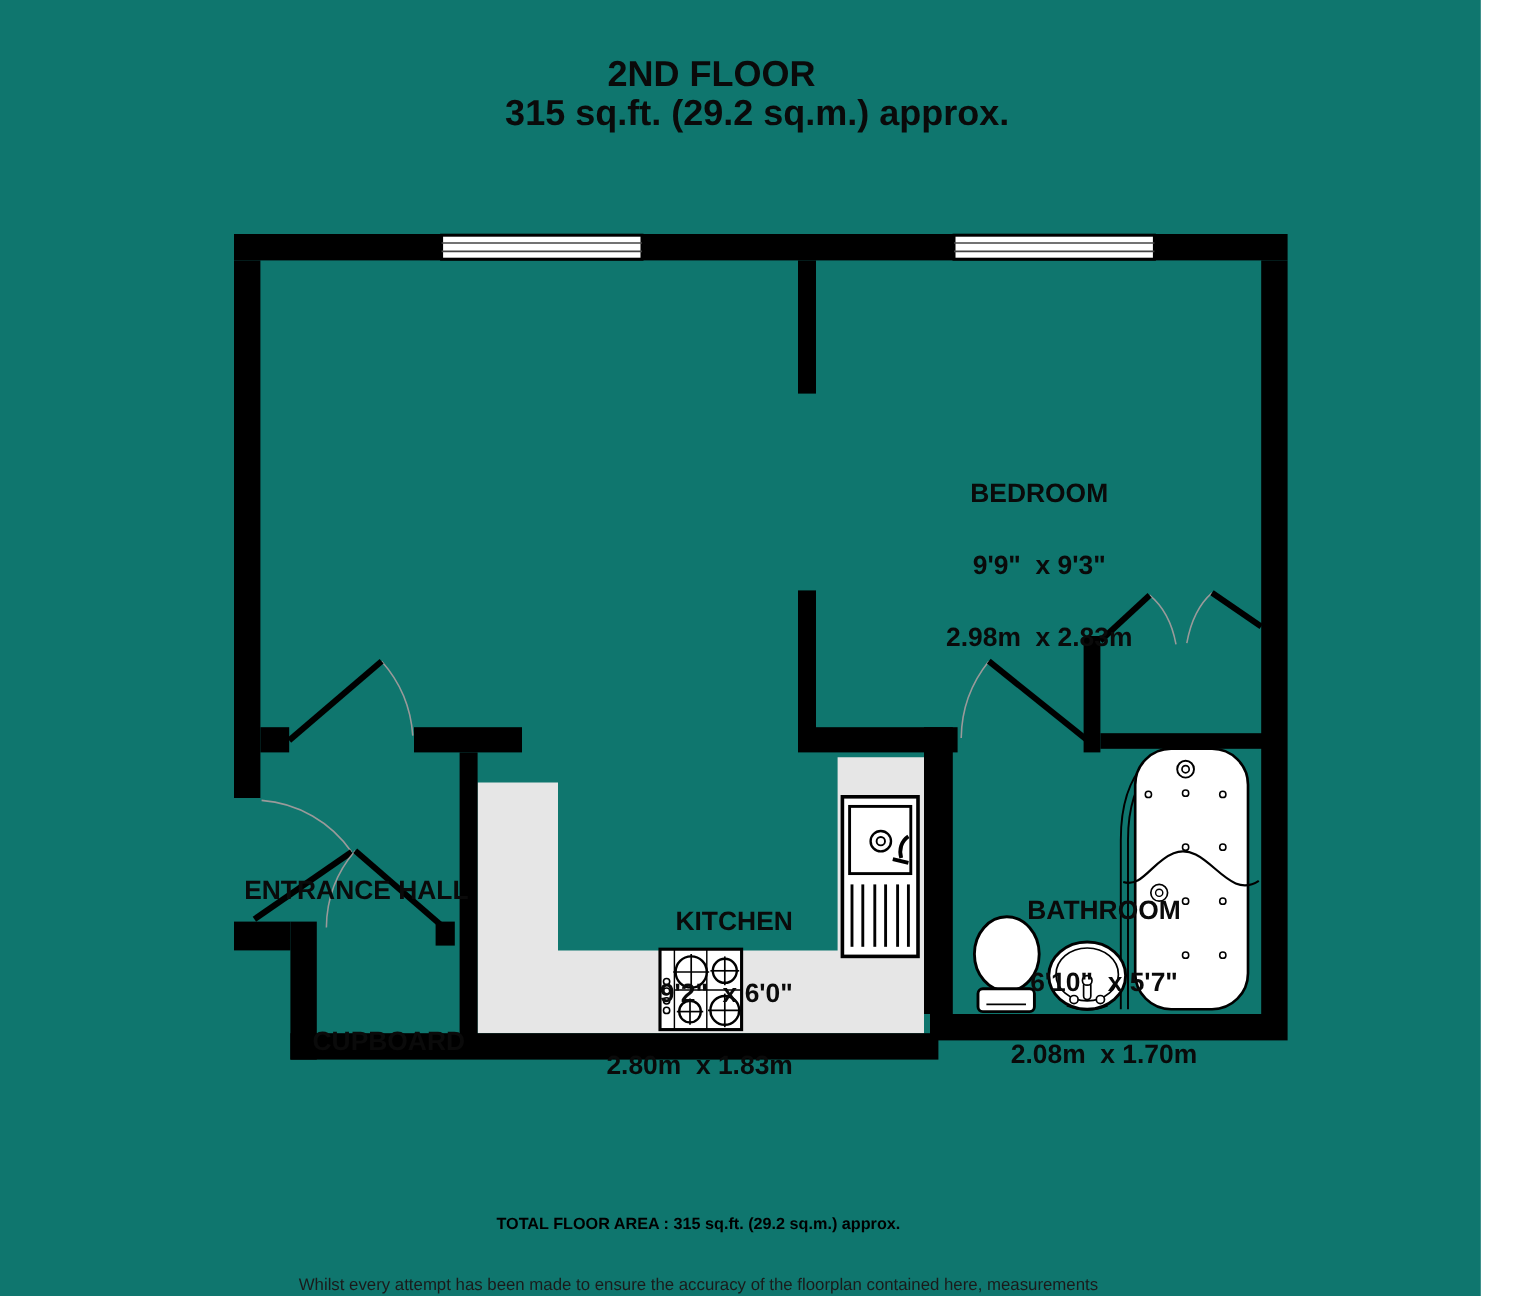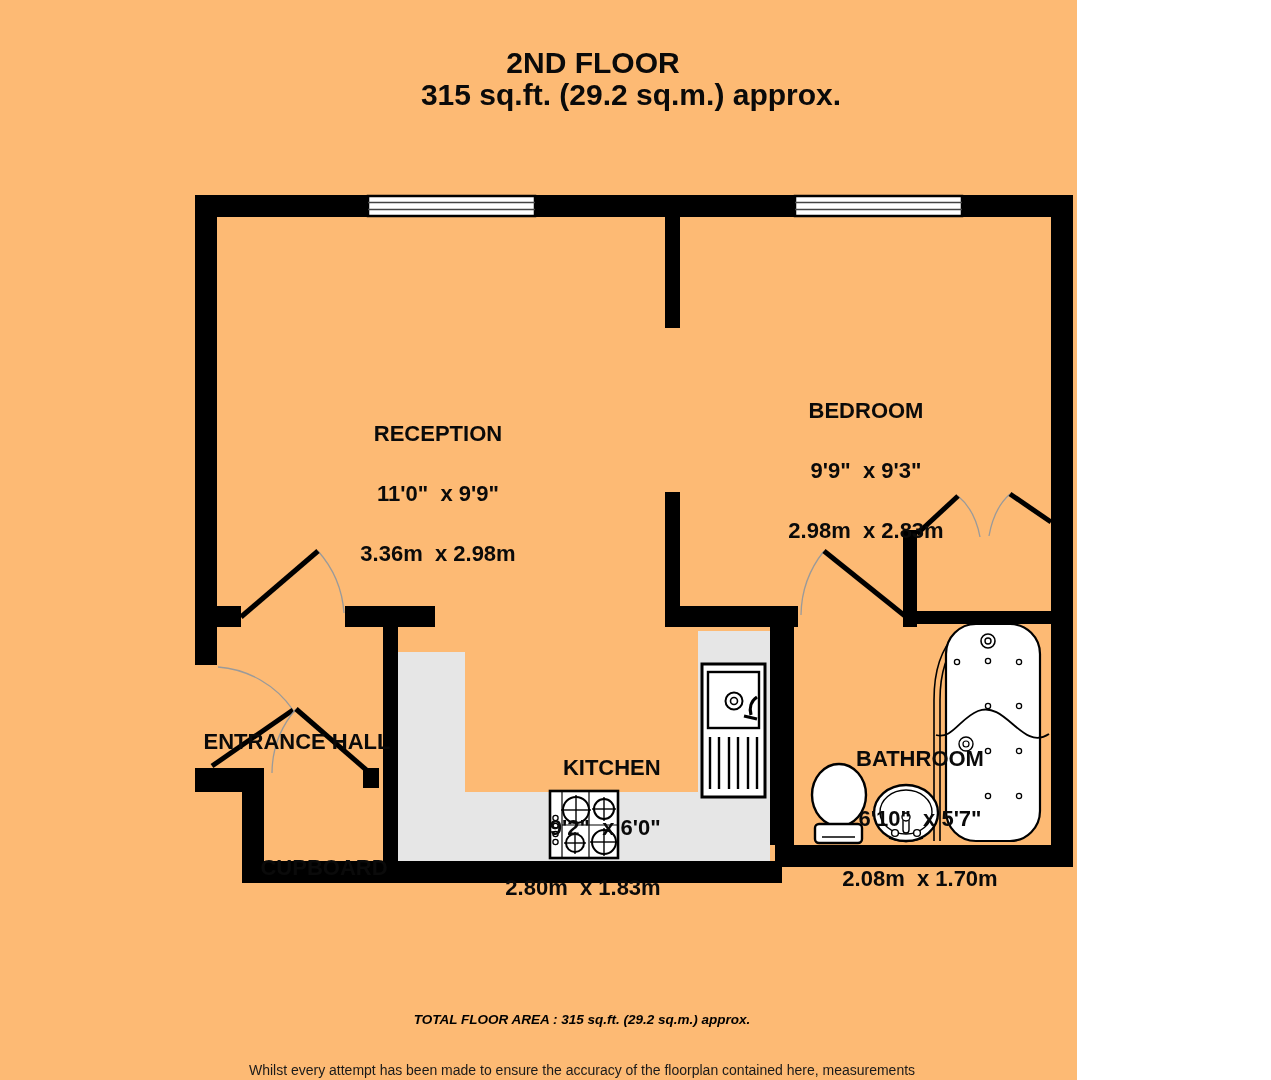--- a/index.html
+++ b/index.html
@@ -1,34 +1,34 @@
 <!DOCTYPE html>
 <html><head>
 <meta charset="utf-8">
 <style>
   html,body{margin:0;padding:0;background:#fff;}
   .stage{
-    position:relative;width:1077px;height:1080px;background:#fdba74;
+    position:relative;width:1234px;height:1080px;background:#0f766e;
     font-family:"Liberation Sans", sans-serif;color:#000;overflow:hidden;
   }
   .plan-svg{position:absolute;left:0;top:0;}
   .title-line{
     position:absolute;transform:translateX(-50%);
     font-weight:bold;font-size:30px;line-height:32px;color:#0a0a0a;white-space:pre;
   }
   .room-label{
     position:absolute;transform:translateX(-50%);text-align:center;
     font-weight:bold;font-size:22px;line-height:20px;color:#0a0a0a;white-space:pre;
     z-index:5;
   }
   .footer{
     position:absolute;left:582px;transform:translateX(-50%);
     text-align:center;white-space:pre;z-index:5;width:900px;
   }
-  .footer .total{font-weight:bold;font-size:13.5px;line-height:18px;font-style:italic;}
+  .footer .total{font-weight:bold;font-size:13.5px;line-height:18px;}
   .footer .small{font-size:14px;line-height:10.8px;color:#1a1a1a;}
 </style>
 </head>
 <body>
 
 <div class="stage">
 
   <div class="title-line" style="left:593px;top:47px;">2ND FLOOR</div>
   <div class="title-line" style="left:631px;top:79px;text-align:right;">315 sq.ft. (29.2 sq.m.) approx.</div>
 
@@ -170,25 +170,20 @@
       <ellipse cx="906" cy="813" rx="32" ry="28" fill="#ffffff" stroke-width="2.4"></ellipse>
       <ellipse cx="906" cy="812" rx="26" ry="22" stroke-width="1.4"></ellipse>
       <rect x="903" y="818" width="6" height="15" rx="3" fill="#ffffff" stroke-width="1.4"></rect>
       <circle cx="906" cy="817" r="4" fill="#ffffff" stroke-width="1.4"></circle>
       <circle cx="895" cy="833" r="3.4" fill="#ffffff" stroke-width="1.4"></circle>
       <circle cx="917" cy="833" r="3.4" fill="#ffffff" stroke-width="1.4"></circle>
       <path d="M889,838 Q906,845 923,838" stroke-width="1.4"></path>
     </g>
   </svg>
 
-  <div class="room-label" style="left:438px;top:384px;">
-    <div>RECEPTION</div>
-    <div>11'0"  x 9'9"</div>
-    <div>3.36m  x 2.98m</div>
-  </div>
 
   <div class="room-label" style="left:866px;top:361px;">
     <div>BEDROOM</div>
     <div>9'9"  x 9'3"</div>
     <div>2.98m  x 2.83m</div>
   </div>
 
   <div class="room-label" style="left:583px;top:718px;text-align:right;">
     <div>KITCHEN</div>
     <div>9'2"  x 6'0"</div>

